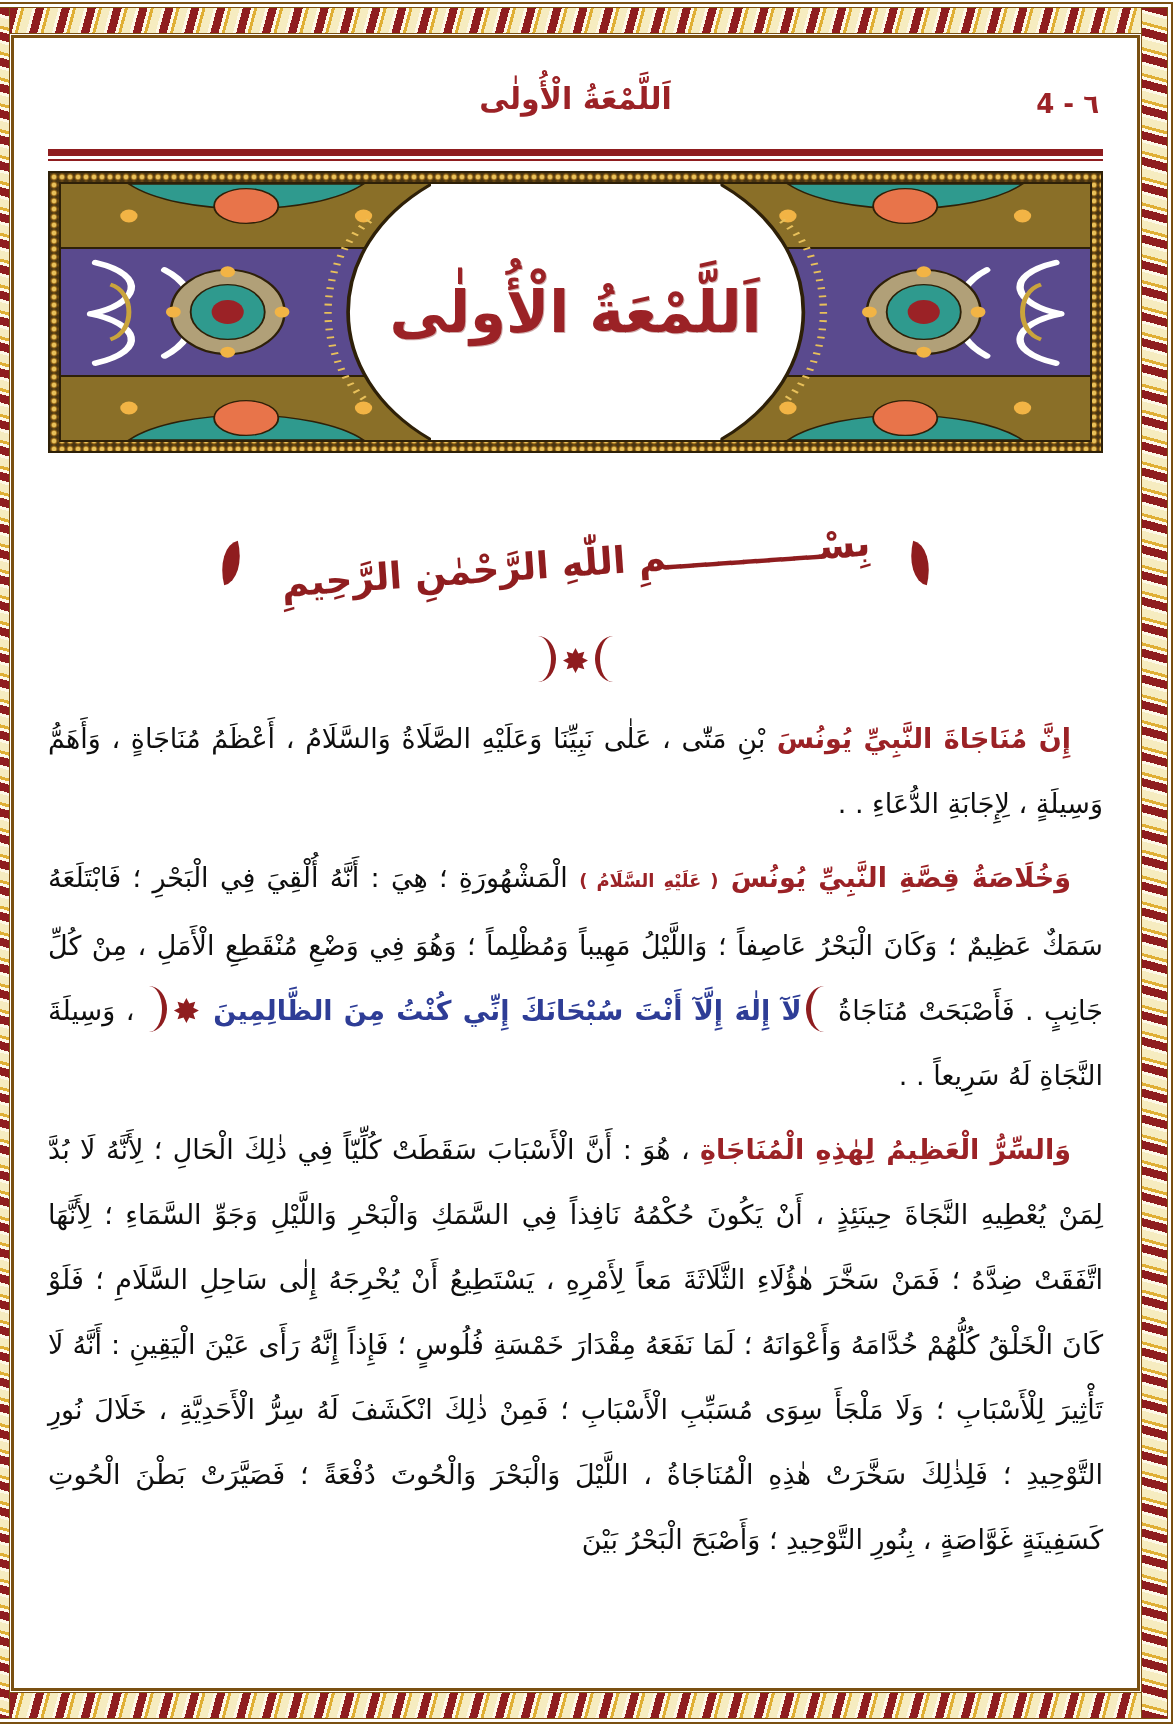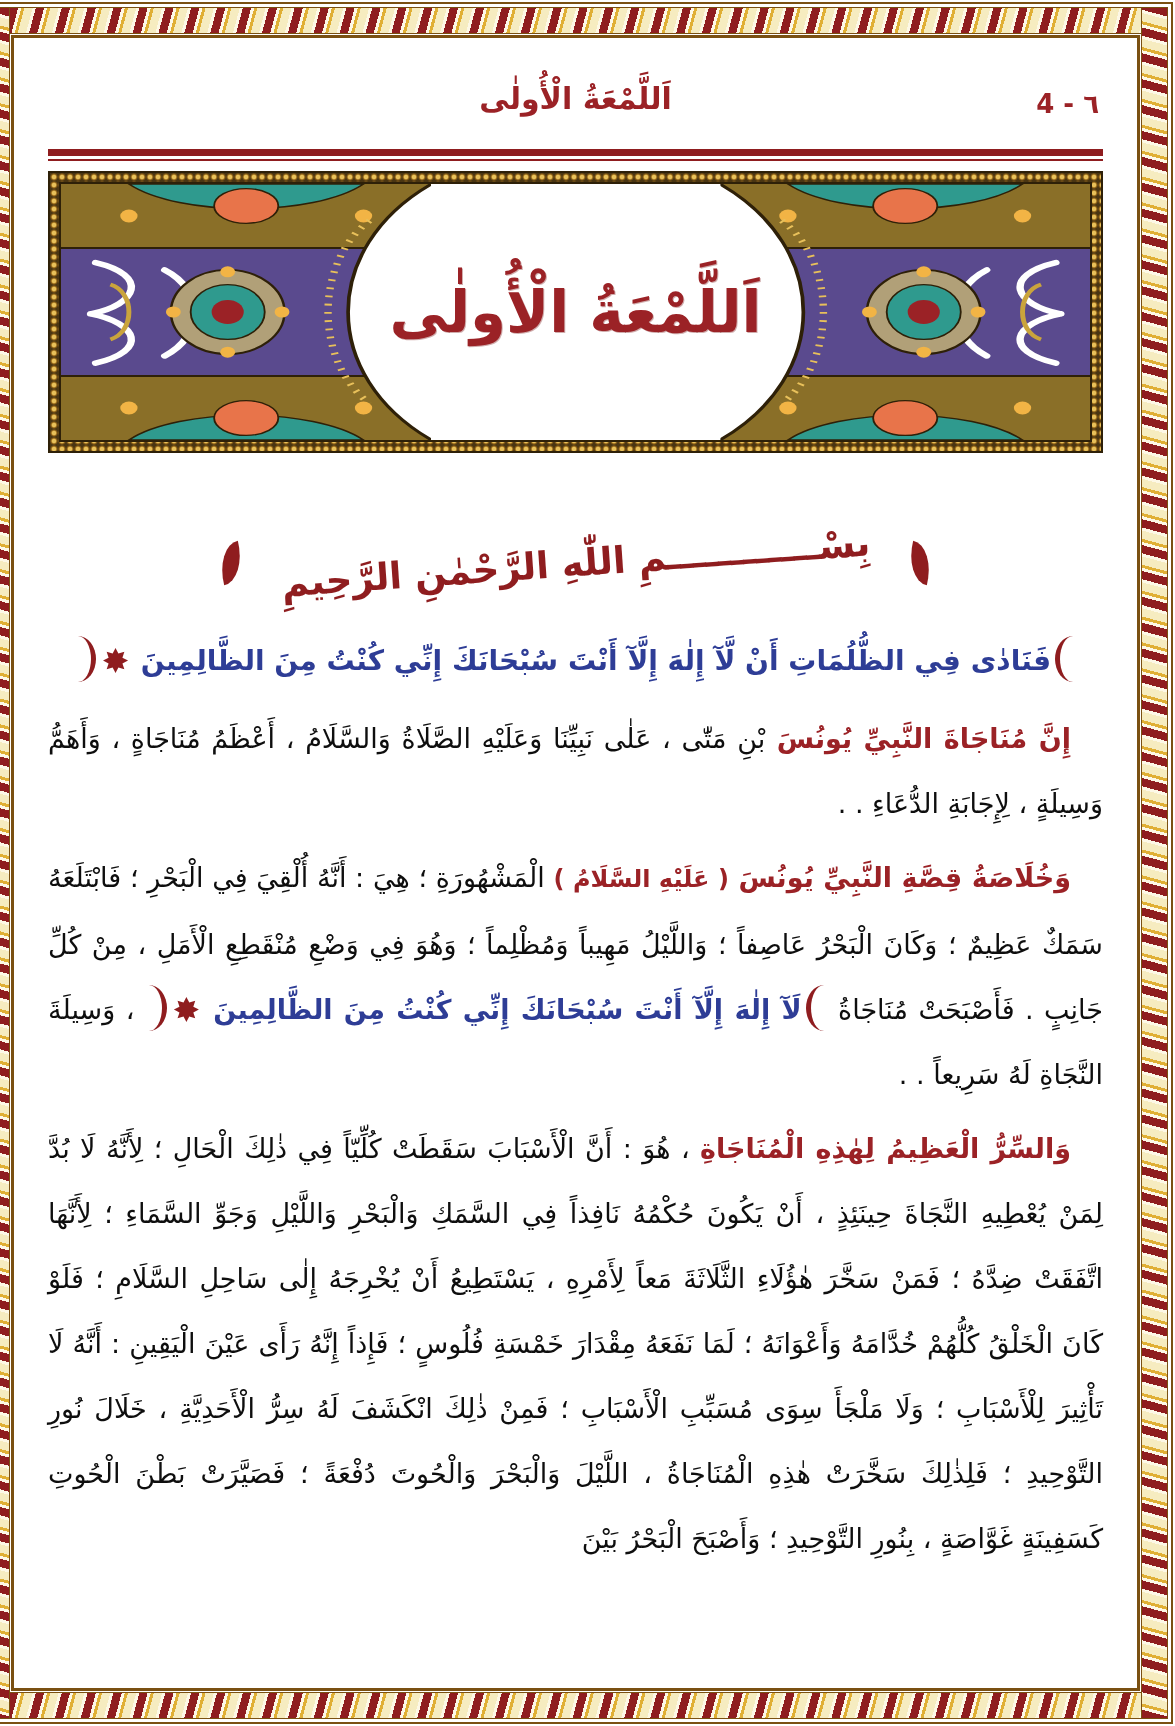--- a/index.html
+++ b/index.html
@@ -67,21 +67,21 @@
   .bismillah-text{color:var(--dark-red);font-weight:bold;font-size:37px;transform:rotate(-4deg);white-space:nowrap;}
   .leaf{display:inline-block;width:24px;height:40px;background:var(--dark-red);}
   .leaf-r{border-radius:0 100% 0 100%;transform:rotate(14deg);}
   .leaf-l{border-radius:100% 0 100% 0;transform:rotate(-14deg);}
 
   
   .verse{margin-top:6px;text-align:center;font-size:28px;line-height:72px;white-space:nowrap;}
   .para{font-size:27px;line-height:65px;text-align:justify;text-indent:32px;
     color:var(--ink);margin:9px 0 0 0;}
   .seg-red{color:var(--red);font-weight:bold;margin-top:40px;}
-  .seg-redsmall{color:var(--red);font-weight:bold;font-size:24px;}
+  .seg-redsmall{color:var(--red);font-weight:bold;font-size:18px;}
   .seg-black{color:var(--ink);}
   .seg-blue{color:var(--blue);font-weight:bold;}
   .seg-qopen,.seg-qclose{display:inline-block;width:13px;height:46px;vertical-align:-12px;margin:0 4px;}
   .seg-qopen{border-left:5px solid var(--dark-red);border-radius:100% 0 0 100% / 50% 0 0 50%;}
   .seg-qclose{border-right:5px solid var(--dark-red);border-radius:0 100% 100% 0 / 0 50% 50% 0;}
   .seg-rosette{display:inline-block;width:25px;height:25px;background:var(--dark-red);vertical-align:-3px;margin:0 3px;
     clip-path:polygon(100% 50%,77.7% 61.5%,85.4% 85.4%,61.5% 77.7%,50% 100%,38.5% 77.7%,14.6% 85.4%,22.3% 61.5%,0% 50%,22.3% 38.5%,14.6% 14.6%,38.5% 22.3%,50% 0%,61.5% 22.3%,85.4% 14.6%,77.7% 38.5%);}
 </style>
 </head>
 <body>
@@ -184,20 +184,20 @@
         </div>
       </div>
     </div>
 
     <div class="bismillah">
       <span class="leaf leaf-r"></span>
       <span class="bismillah-text">بِسْــــــــــــمِ اللّٰهِ الرَّحْمٰنِ الرَّحِيمِ</span>
       <span class="leaf leaf-l"></span>
     </div>
 
-    <div class="verse"><span class="seg-qopen"></span><span class="seg-blue">فَنَادٰى فِي الظُّلُمَاتِ أَنْ لَّآ إِلٰهَ إِلَّآ أَنْتَ سُبْحَانَكَ إِنِّي كُنْتُ مِنَ الظَّالِمِينَ </span><span class="seg-rosette"></span><span class="seg-qclose"></span></div>
+    <div class="verse"><span class="seg-qopen"></span><span class="seg-rosette"></span><span class="seg-qclose"></span></div>
 
     <p class="para"><span class="seg-red">إِنَّ مُنَاجَاةَ النَّبِيِّ يُونُسَ </span><span class="seg-black">بْنِ مَتّٰى ، عَلٰى نَبِيِّنَا وَعَلَيْهِ الصَّلَاةُ وَالسَّلَامُ ، أَعْظَمُ مُنَاجَاةٍ ، وَأَهَمُّ وَسِيلَةٍ ، لِإِجَابَةِ الدُّعَاءِ . .</span></p>
     <p class="para"><span class="seg-red">وَخُلَاصَةُ قِصَّةِ النَّبِيِّ يُونُسَ </span><span class="seg-redsmall">( عَلَيْهِ السَّلَامُ )</span><span class="seg-black"> الْمَشْهُورَةِ ؛ هِيَ : أَنَّهُ أُلْقِيَ فِي الْبَحْرِ ؛ فَابْتَلَعَهُ سَمَكٌ عَظِيمٌ ؛ وَكَانَ الْبَحْرُ عَاصِفاً ؛ وَاللَّيْلُ مَهِيباً وَمُظْلِماً ؛ وَهُوَ فِي وَضْعِ مُنْقَطِعِ الْأَمَلِ ، مِنْ كُلِّ جَانِبٍ . فَأَصْبَحَتْ مُنَاجَاةُ </span><span class="seg-qopen"></span><span class="seg-blue">لَآ إِلٰهَ إِلَّآ أَنْتَ سُبْحَانَكَ إِنِّي كُنْتُ مِنَ الظَّالِمِينَ </span><span class="seg-rosette"></span><span class="seg-qclose"></span><span class="seg-black"> ، وَسِيلَةَ النَّجَاةِ لَهُ سَرِيعاً . .</span></p>
     <p class="para"><span class="seg-red">وَالسِّرُّ الْعَظِيمُ لِهٰذِهِ الْمُنَاجَاةِ</span><span class="seg-black"> ، هُوَ : أَنَّ الْأَسْبَابَ سَقَطَتْ كُلِّيّاً فِي ذٰلِكَ الْحَالِ ؛ لِأَنَّهُ لَا بُدَّ لِمَنْ يُعْطِيهِ النَّجَاةَ حِينَئِذٍ ، أَنْ يَكُونَ حُكْمُهُ نَافِذاً فِي السَّمَكِ وَالْبَحْرِ وَاللَّيْلِ وَجَوِّ السَّمَاءِ ؛ لِأَنَّهَا اتَّفَقَتْ ضِدَّهُ ؛ فَمَنْ سَخَّرَ هٰؤُلَاءِ الثَّلَاثَةَ مَعاً لِأَمْرِهِ ، يَسْتَطِيعُ أَنْ يُخْرِجَهُ إِلٰى سَاحِلِ السَّلَامِ ؛ فَلَوْ كَانَ الْخَلْقُ كُلُّهُمْ خُدَّامَهُ وَأَعْوَانَهُ ؛ لَمَا نَفَعَهُ مِقْدَارَ خَمْسَةِ فُلُوسٍ ؛ فَإِذاً إِنَّهُ رَأَى عَيْنَ الْيَقِينِ : أَنَّهُ لَا تَأْثِيرَ لِلْأَسْبَابِ ؛ وَلَا مَلْجَأَ سِوَى مُسَبِّبِ الْأَسْبَابِ ؛ فَمِنْ ذٰلِكَ انْكَشَفَ لَهُ سِرُّ الْأَحَدِيَّةِ ، خَلَالَ نُورِ التَّوْحِيدِ ؛ فَلِذٰلِكَ سَخَّرَتْ هٰذِهِ الْمُنَاجَاةُ ، اللَّيْلَ وَالْبَحْرَ وَالْحُوتَ دُفْعَةً ؛ فَصَيَّرَتْ بَطْنَ الْحُوتِ كَسَفِينَةٍ غَوَّاصَةٍ ، بِنُورِ التَّوْحِيدِ ؛ وَأَصْبَحَ الْبَحْرُ بَيْنَ</span></p>
 
   </div>
 </div>
 
 </body></html>

